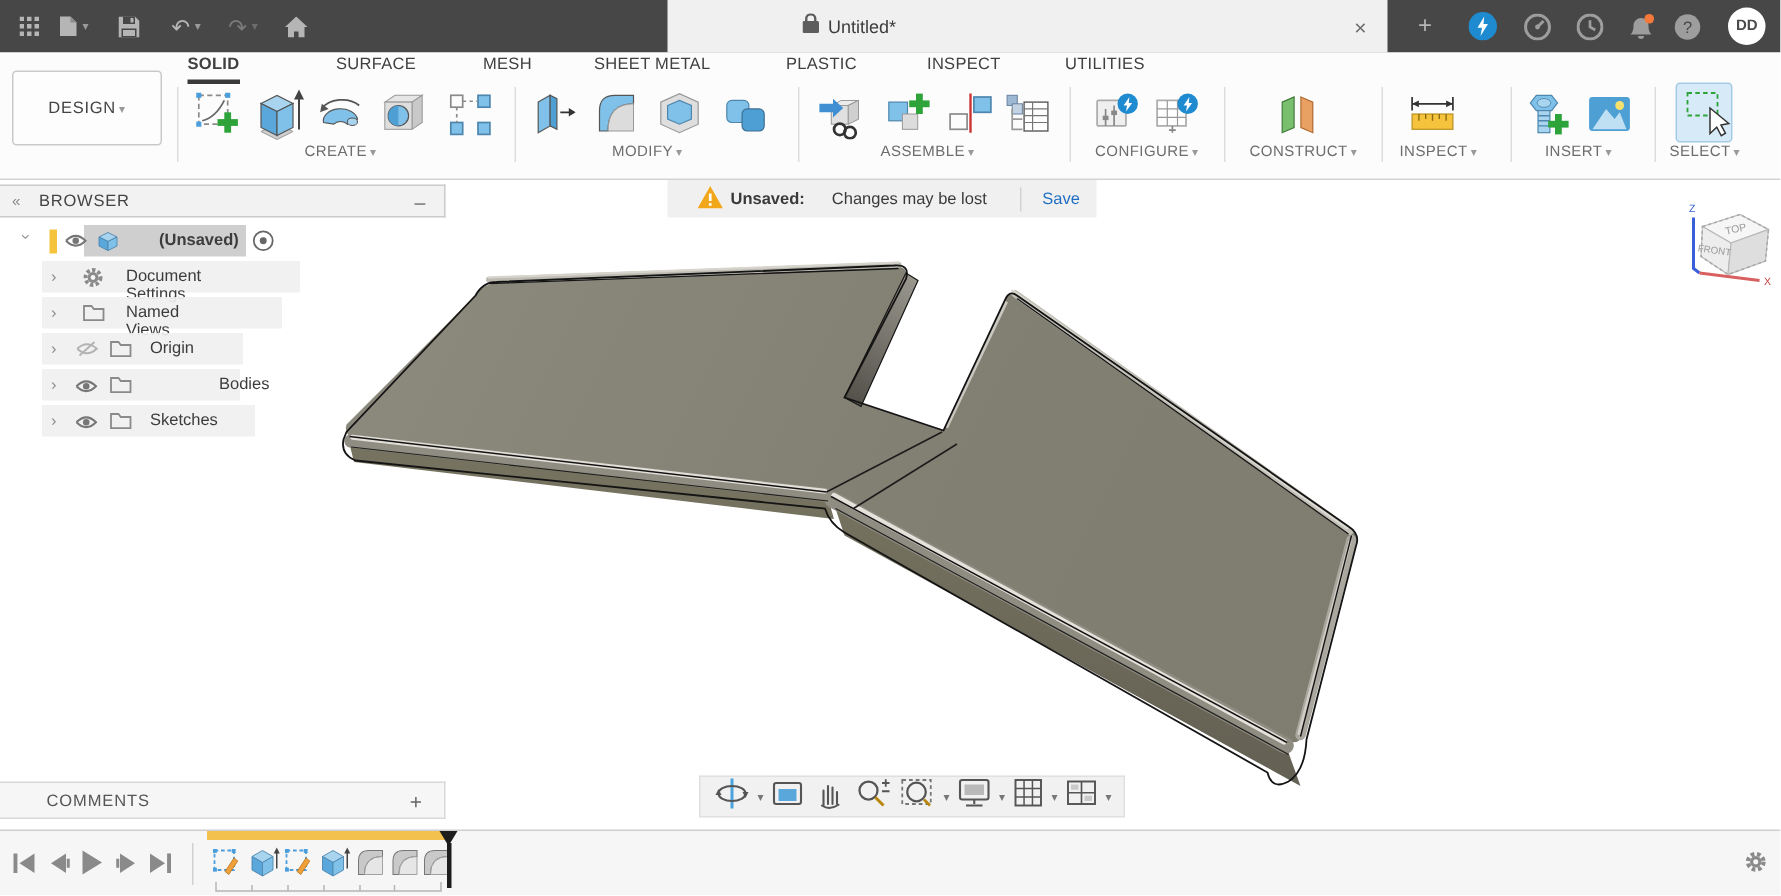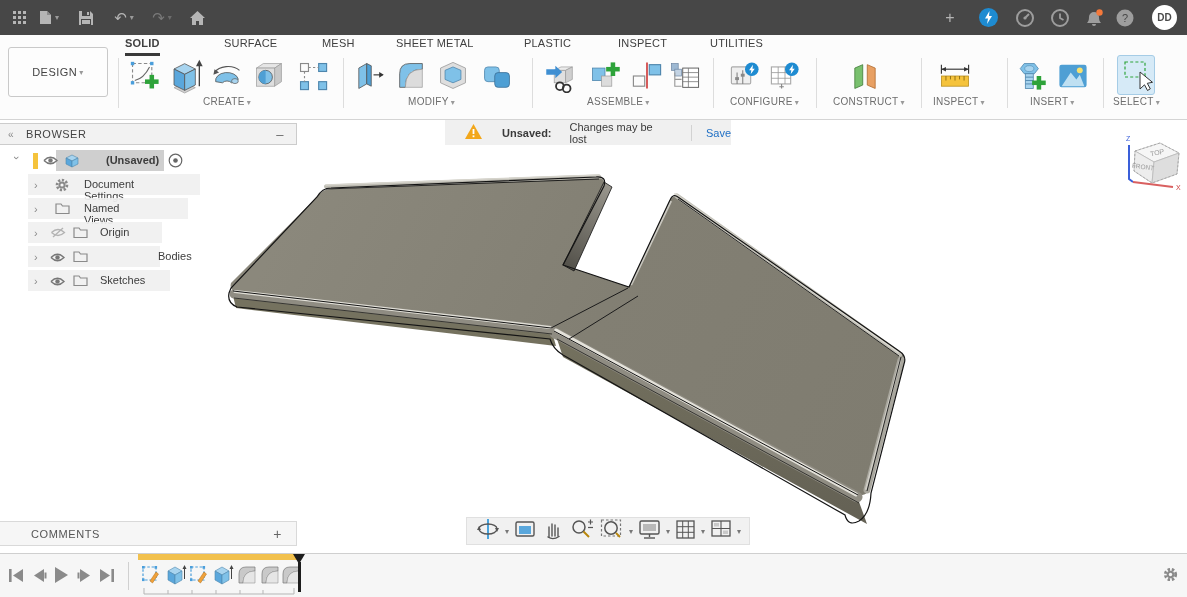--- a/index.html
+++ b/index.html
@@ -95,20 +95,30 @@
     <div class="tb-ic" style="left:146px;width:32px;font-size:15px;color:#7a7a7a;">
       <span>↷</span>
       <span class="tb-caret" style="color:#6d6d6d;">▾</span>
     </div>
     <div class="tb-ic" style="left:184px;width:26px;">
       <svg width="15" height="14" viewBox="0 0 15 14">
           <path d="M7.5 0 L15 7 h-2 v7 h-4 v-4 h-3 v4 h-4 v-7 h-2 z" fill="#b5b5b5"></path>
         </svg>
     </div>
 
+    <div class="doc-tab">
+      <span style="margin-left:90px;">
+        <svg width="11" height="13" viewBox="0 0 11 13">
+            <rect x="0" y="5" width="11" height="8" rx="1" fill="#5d5d5d"></rect>
+            <path d="M2.5 5 v-1.5 a3 3 0 0 1 6 0 V5" fill="none" stroke="#5d5d5d" stroke-width="1.6"></path>
+          </svg>
+      </span>
+      <span class="doc-title">Untitled*</span>
+      <span class="tab-close">×</span>
+    </div>
 
     <div class="tb-ic" style="left:938px;width:24px;font-size:16px;color:#b5b5b5;">
       <span>+</span>
     </div>
     <div class="tb-ic" style="left:976px;width:24px;">
       <svg width="19" height="19" viewBox="0 0 19 19">
           <circle cx="9.5" cy="9.5" r="9.5" fill="#1e8bd1"></circle>
           <path d="M10.5 3 L6 10.5 h3 L8 16 l5-8 h-3 z" fill="#fff"></path>
         </svg>
     </div>
@@ -510,21 +520,21 @@
       <svg width="15" height="13" viewBox="0 0 15 13">
           <path d="M1 6.5 Q7.5 0 14 6.5 Q7.5 13 1 6.5" fill="none" stroke="#777" stroke-width="1.4"></path>
           <circle cx="7.5" cy="6.5" r="2.2" fill="#777"></circle>
         </svg>
     </span>
     <span class="abs" style="left:73px;top:5px;">
       <svg width="15" height="12" viewBox="0 0 15 12">
           <path d="M1 2 h5 l1.5 2 H14 v7.5 H1 Z" fill="none" stroke="#8a8a8a" stroke-width="1.2"></path>
         </svg>
     </span>
-    <span class="abs" style="left:112px;top:5px;padding-left:46px;">Bodies</span>
+    <span class="abs" style="left:100px;top:5px;padding-left:46px;">Bodies</span>
   </div>
 
   <div class="tree-row" style="top:269px;">
     <div class="row-bg" style="left:28px;width:142px;"></div>
     <span class="chev" style="position:absolute;left:34px;">›</span>
     <span class="abs" style="left:50px;top:6px;">
       <svg width="15" height="13" viewBox="0 0 15 13">
           <path d="M1 6.5 Q7.5 0 14 6.5 Q7.5 13 1 6.5" fill="none" stroke="#777" stroke-width="1.4"></path>
           <circle cx="7.5" cy="6.5" r="2.2" fill="#777"></circle>
         </svg>
@@ -538,21 +548,21 @@
   </div>
 
   <div class="warnbar">
     <span style="margin-left:20px;">
       <svg width="17" height="15" viewBox="0 0 17 15">
           <polygon points="8.5,0 17,15 0,15" fill="#f2a71b"></polygon>
           <rect x="7.6" y="5" width="1.8" height="5" fill="#fff"></rect>
           <rect x="7.6" y="11.4" width="1.8" height="1.8" fill="#fff"></rect>
         </svg>
     </span>
-    <span style="margin-left:20px;font-weight:bold;">Unsaved:</span>
+    <span style="margin-left:5px;font-weight:bold;">Unsaved:</span>
     <span style="margin-left:18px;">Changes may be lost</span>
     <span style="margin-left:22px;width:1px;height:16px;background:#d2d2d2;"></span>
     <span class="save-link" style="margin-left:14px;">Save</span>
   </div>
 
   <div class="comments">
     <span style="margin-left:31px;">COMMENTS</span>
     <span style="margin-left:auto;margin-right:14px;color:#666;font-size:14px;">+</span>
   </div>
 

